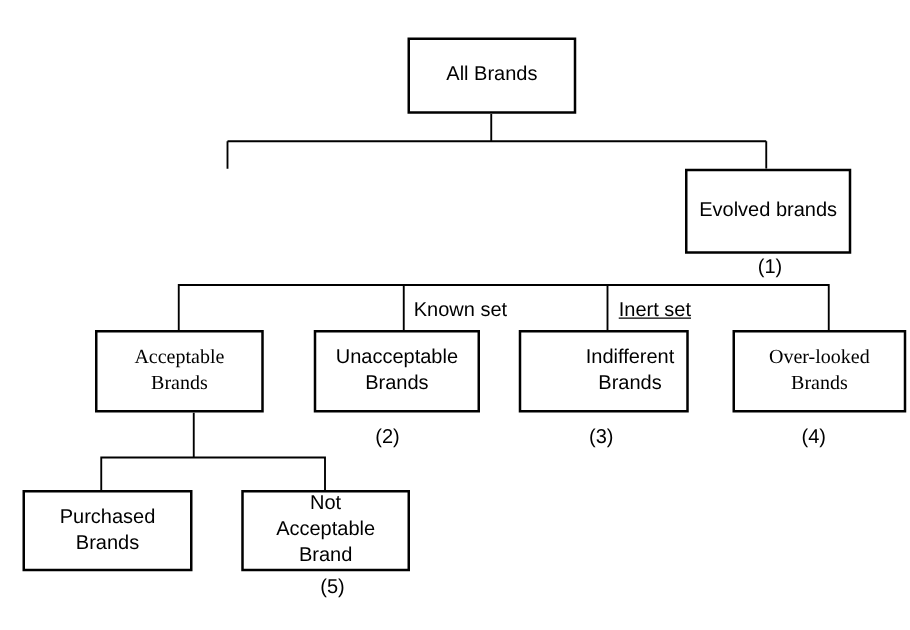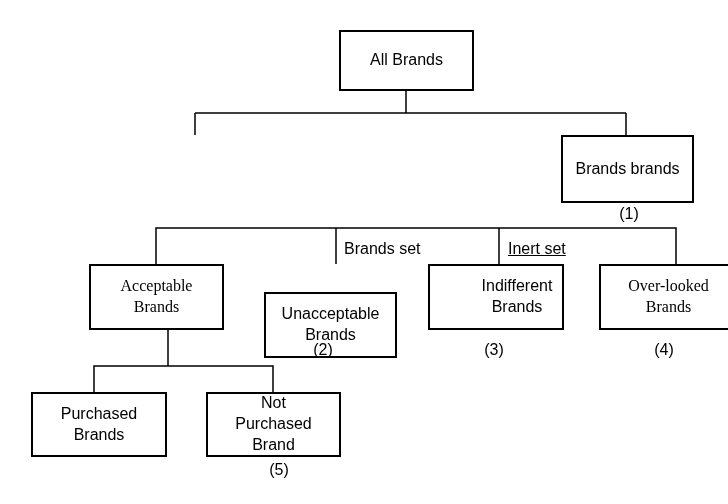--- a/index.html
+++ b/index.html
@@ -4,21 +4,21 @@
 <style>
   html, body { margin: 0; padding: 0; }
   body {
     width: 728px; height: 504px;
     background: #ffffff;
     font-family: "Liberation Sans", sans-serif;
     color: #000000;
     overflow: hidden;
     position: relative;
   }
-  #canvas { position: absolute; left: 16px; top: 0; width: 624px; height: 504px; }
+  #canvas { position: absolute; left: 3px; top: 0; width: 624px; height: 504px; }
   #lines { position: absolute; left: 0; top: 0; }
   .box {
     position: absolute;
     box-sizing: border-box;
     border: 2px solid #000000;
     background: #ffffff;
     display: flex;
     align-items: center;
     justify-content: center;
     text-align: center;
@@ -48,38 +48,38 @@
 
     <path d="M390 91 L390 113 M179 113 L610 113 M179 113 L179 135 M610 113 L610 135" stroke="#000000" stroke-width="1.5" fill="none"></path>
 
     <path d="M140 264 L140 228 L660 228 L660 264 M320 228 L320 264 M483 228 L483 264" stroke="#000000" stroke-width="1.5" fill="none"></path>
 
     <path d="M152 330 L152 366 M78 392 L78 366 L257 366 L257 392" stroke="#000000" stroke-width="1.5" fill="none"></path>
   </svg>
 
   <div class="box" style="left:323px; top:30px;  width:135px; height:61px;">All Brands</div>
 
-  <div class="box" style="left:545px; top:135px; width:133px; height:68px;">Brands brands</div>
+  <div class="box" style="left:545px; top:135px; width:133px; height:68px;">Evolved brands</div>
   <div class="footnote" style="left:583px; top:205px;">(1)</div>
 
-  <div class="edge-label" style="left:328px; top:240px;">Brands set</div>
+  <div class="edge-label" style="left:328px; top:240px;">Known set</div>
   <div class="edge-label" style="left:492px; top:240px;text-decoration:underline;">Inert set</div>
 
   <div class="box" style="left:73px;  top:264px; width:135px; height:66px;font-family:Liberation Serif, serif;">Acceptable
 Brands</div>
-  <div class="box" style="left:248px; top:264px; width:133px; height:66px;margin-top:28px;">Unacceptable
+  <div class="box" style="left:248px; top:264px; width:133px; height:66px;">Unacceptable
 Brands</div>
   <div class="footnote" style="left:277px; top:341px;">(2)</div>
   <div class="box" style="left:412px; top:264px; width:136px; height:66px;padding-left:42px;">Indifferent
 Brands</div>
   <div class="footnote" style="left:448px; top:341px;">(3)</div>
   <div class="box" style="left:583px; top:264px; width:139px; height:66px;font-family:Liberation Serif, serif;">Over-looked
 Brands</div>
   <div class="footnote" style="left:618px; top:341px;">(4)</div>
 
   <div class="box" style="left:15px;  top:392px; width:136px; height:65px;">Purchased
 Brands</div>
   <div class="box" style="left:190px; top:392px; width:135px; height:65px;">Not
-Purchased
+Acceptable
 Brand</div>
   <div class="footnote" style="left:233px; top:461px;">(5)</div>
 
 </div>
 
 </body></html>

